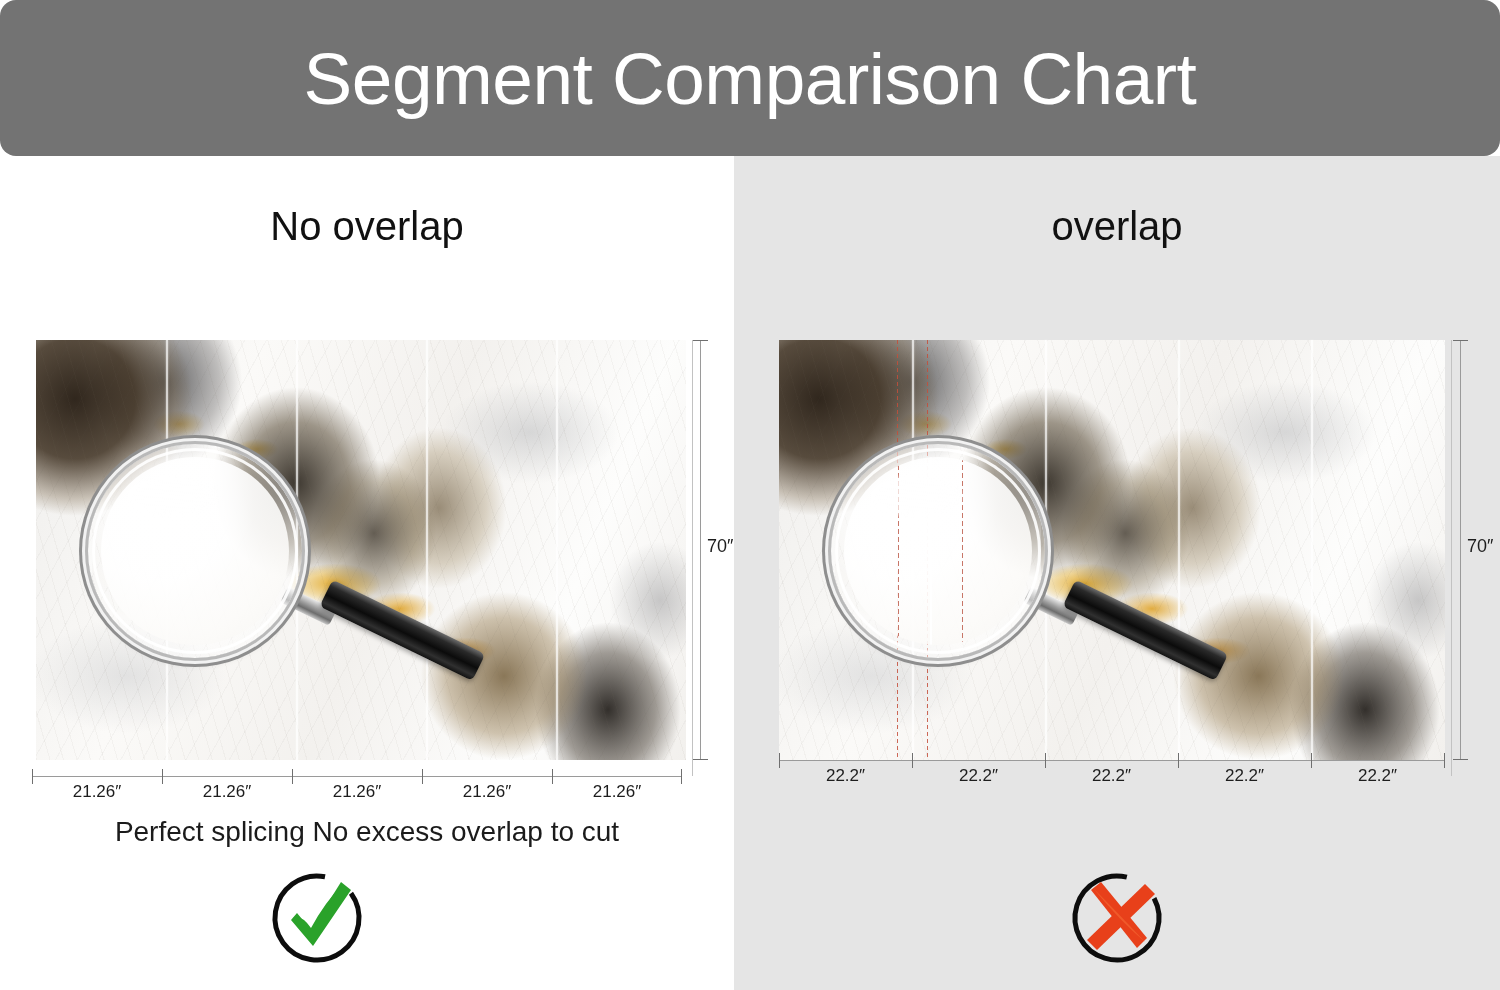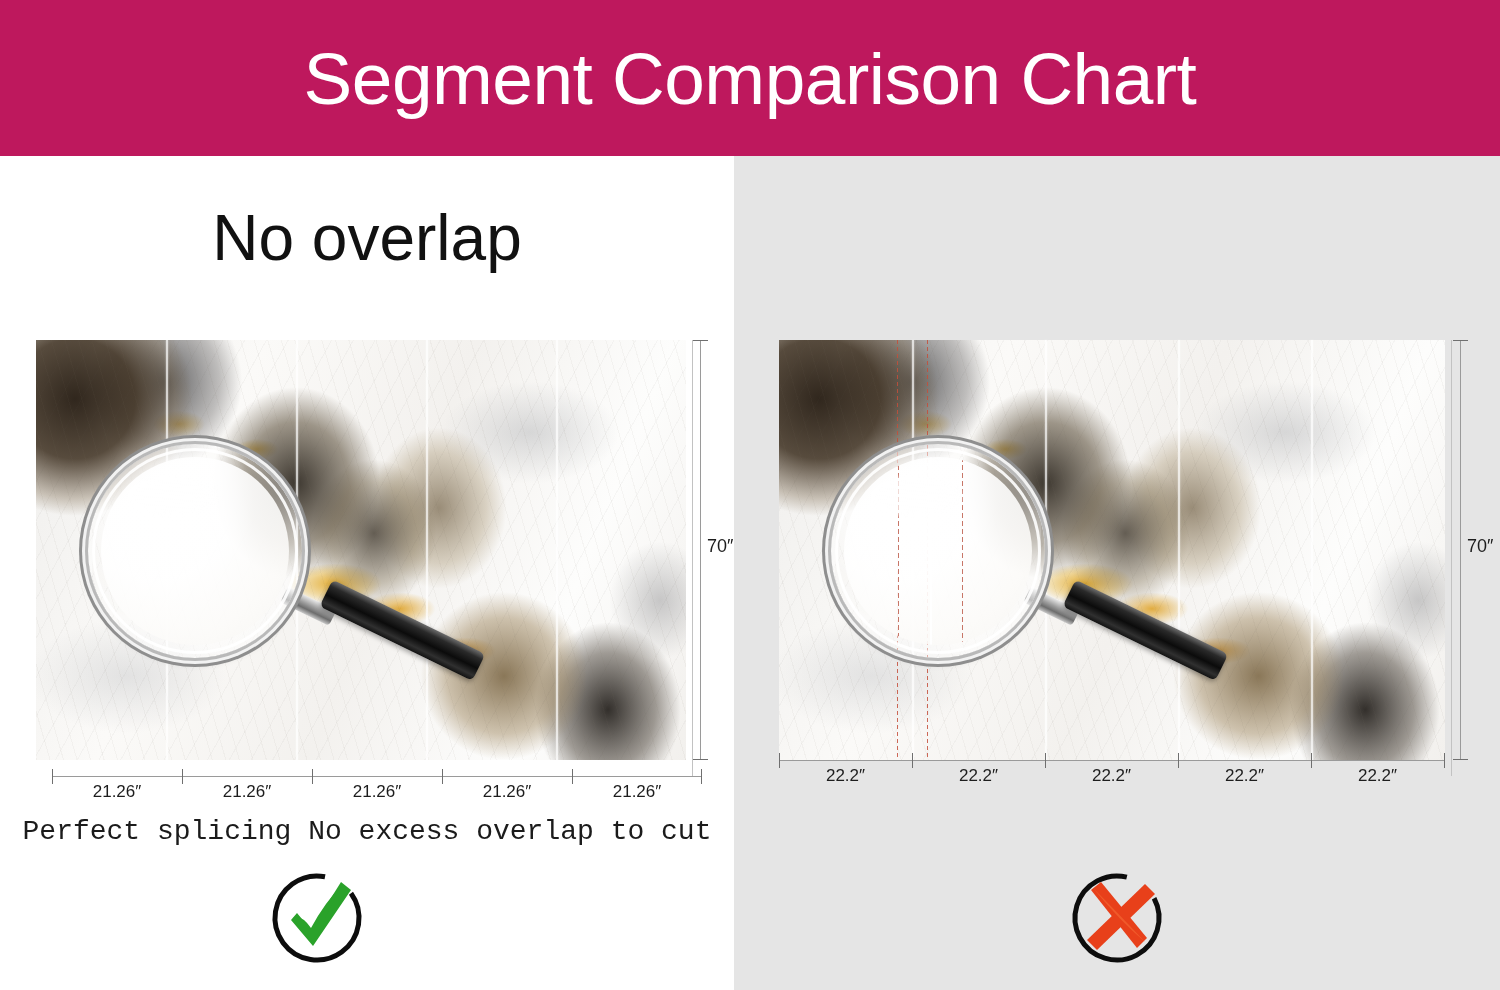--- a/index.html
+++ b/index.html
@@ -7,43 +7,43 @@
     width: 1500px; height: 990px;
     font-family: "Liberation Sans", sans-serif;
     background: #ffffff;
     overflow: hidden;
   }
   #root { position: relative; width: 1500px; height: 990px; }
 
   
   .banner {
     position: absolute; left: 0; top: 0; width: 1500px; height: 156px;
-    background: #be185d;
-    display: flex; align-items: center; justify-content: center;
+    background: #737373;
+    display: flex; align-items: center; justify-content: center; border-radius: 16px;
   }
   .banner-title {
     color: #ffffff;
     font-size: 73px;
     font-weight: 400;
     letter-spacing: -0.5px;
     line-height: 1;
     white-space: nowrap;
   }
 
   
   .half {
     position: absolute; top: 156px; height: 834px;
   }
   .half-left  { left: 0;     width: 734px; background: #ffffff; }
   .half-right { left: 734px; width: 766px; background: #e5e5e5; }
 
   .panel-heading {
     position: absolute; top: 50px; width: 100%;
     text-align: center;
-    font-size: 64px;
+    font-size: 40px;
     font-weight: 400;
     color: #111111;
     line-height: 1;
     white-space: nowrap;
   }
   .half-left .panel-heading  { top: 50px; }
   .half-right .panel-heading { top: 50px; }
 
   
   .mural-wrap { position: absolute; }
@@ -226,21 +226,21 @@
         <div class="mag-neck" style="left:196px; top:142px;"></div>
         <div class="mag-handle" style="left:238px; top:134px;"></div>
         <div class="mag-ring" style="left:0; top:0;">
           <div class="mag-glass">
             <div class="mag-sheen"></div>
           </div>
         </div>
       </div>
     </div>
 
-    <div class="dim-h" style="left:52px; top:620px; width:650px; height:34px;">
+    <div class="dim-h" style="left:32px; top:620px; width:650px; height:34px;">
       <div class="dim-rule"></div>
       <div class="tick" style="left:0px"></div>
       <div class="tick" style="left:130px"></div>
       <div class="tick" style="left:260px"></div>
       <div class="tick" style="left:390px"></div>
       <div class="tick" style="left:520px"></div>
       <div class="tick" style="left:649px"></div>
       <div class="seg-label" style="left:0px;   width:130px">21.26″</div>
       <div class="seg-label" style="left:130px; width:130px">21.26″</div>
       <div class="seg-label" style="left:260px; width:130px">21.26″</div>
@@ -249,32 +249,33 @@
     </div>
 
     <div class="ext-v" style="left:692px; top:184px; height:436px;"></div>
     <div class="dim-v" style="left:700px; top:184px; height:420px;">
       <div class="dim-rule"></div>
       <div class="tick" style="top:0px"></div>
       <div class="tick" style="top:419px"></div>
       <div class="v-label" style="top:196px">70″</div>
     </div>
 
-    <div class="caption" style="top:660px;font-family:Liberation Mono, monospace;">Perfect splicing No excess overlap to cut</div>
+    <div class="caption" style="top:660px;">Perfect splicing No excess overlap to cut</div>
 
     <div class="verdict" style="left:267px; top:712px;">
       <svg width="100" height="100" viewBox="0 0 100 100">
         <circle cx="50" cy="50" r="42" fill="none" stroke="#0d0d0d" stroke-width="5" stroke-dasharray="232 32" transform="rotate(-36 50 50)"></circle>
         <path d="M24 52 L30 45 L44 62 L74 14 L84 22 L46 78 Z" fill="#2aa22a"></path>
         <path d="M26 50 Q34 46 44 60 Q58 34 76 16 Q62 40 47 74 Q36 58 26 50 Z" fill="#2aa22a"></path>
       </svg>
     </div>
   </div>
 
   <div class="half half-right">
+    <div class="panel-heading">overlap</div>
 
     <div class="mural-wrap right">
       <div class="mural"></div>
       <div class="seams">
         <div class="seam" style="left:133px"></div>
         <div class="seam" style="left:266px"></div>
         <div class="seam" style="left:399px"></div>
         <div class="seam" style="left:532px"></div>
       </div>
       <div class="overlap-lines">

